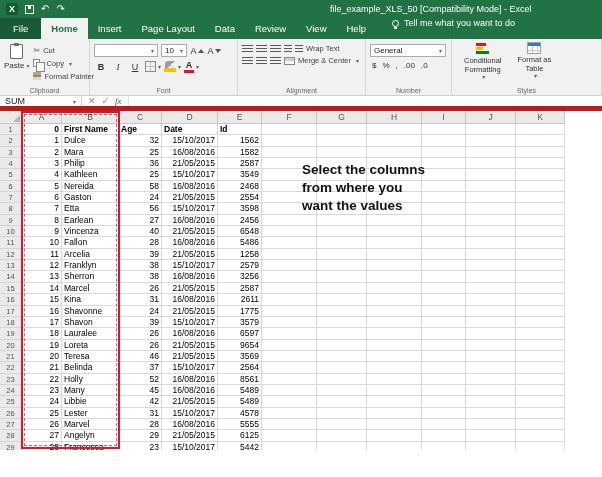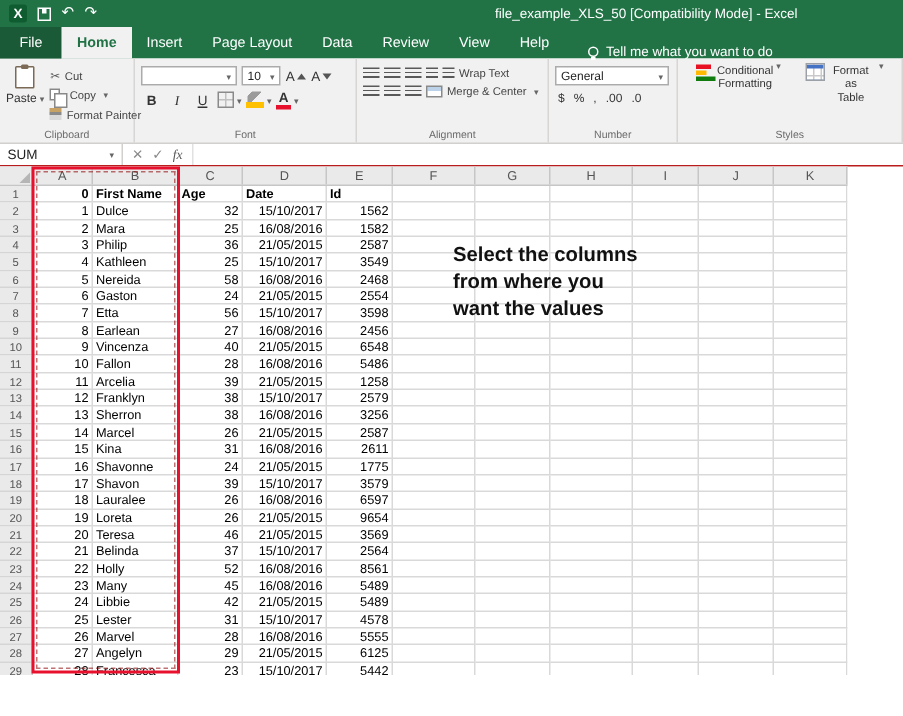--- a/index.html
+++ b/index.html
@@ -11,21 +11,21 @@
   .titlebar { height:18px; background:#217346; display:flex; align-items:center; position:relative; color:#fff; }
   .qat { display:flex; align-items:center; gap:7px; padding-left:6px; }
   .applogo { width:12px; height:12px; background:#0e5c2f; color:#fff; font-weight:bold; font-size:9px;
     display:flex; align-items:center; justify-content:center; border-radius:2px; }
   .saveicon { width:9px; height:9px; border:1px solid #fff; position:relative; }
   .saveicon::before { content:""; position:absolute; top:0; left:2px; right:2px; height:3px; background:#fff; }
   .uglyph { font-size:10px; line-height:10px; color:#fff; }
   .wtitle { position:absolute; left:330px; top:0; height:18px; line-height:18px; font-size:9px; white-space:nowrap; }
 
   
-  .tabbar { height:21px; background:#217346; display:flex; align-items:flex-end; }
+  .tabbar { height:21px; background:#217346; display:flex; align-items:flex-start; }
   .tabs { display:flex; }
   .rtab { height:21px; line-height:21px; padding:0 10px; font-size:9.5px; color:#fff; white-space:nowrap; }
   .rtab.file { background:#1a5a36; padding:0 13px; }
   .rtab.active { background:#f1f1f1; color:#217346; font-weight:bold; }
   .tellme { display:flex; align-items:center; gap:5px; color:#fff; font-size:9px; margin-left:16px; }
   .bulb { width:7px; height:7px; border:1px solid #fff; border-radius:50%; position:relative; display:inline-block; }
   .bulb::after { content:""; position:absolute; left:1px; right:1px; bottom:-3px; height:2px; background:#fff; }
 
   
   .ribbon { height:57px; background:#f1f1f1; border-bottom:1px solid #d2d0ce; display:flex; }
@@ -78,34 +78,34 @@
   .mergeicon { width:11px; height:8px; border:1px solid #8a8a8a; background:linear-gradient(#bcd2e8 0 3px,#fff 3px); }
 
   
   .g-num { width:86px; }
   .numbox { width:76px; }
   .nrow { display:flex; align-items:center; gap:6px; font-size:8px; color:#333; margin-top:3px; padding-left:2px; }
   .nrow span { line-height:12px; }
 
   
   .g-styles { flex:1; display:flex; padding-top:3px; }
-  .bigbtn { display:flex; flex-direction:row; align-items:flex-start; font-size:7.5px; color:#333;
+  .bigbtn { display:flex; flex-direction:column; align-items:center; font-size:7.5px; color:#333;
     line-height:1.2; padding:0 8px; text-align:center; white-space:pre-line; }
   .cficon { width:14px; height:13px; margin-bottom:1px;
     background: linear-gradient(#e81123,#e81123) 0 1px/10px 3px no-repeat,
                linear-gradient(#ffb900,#ffb900) 0 5px/7px 3px no-repeat,
                linear-gradient(#107c10,#107c10) 0 9px/13px 3px no-repeat; }
   .fticon { width:14px; height:12px; border:1px solid #9aa0a6; margin-bottom:1px;
     background: linear-gradient(#4472c4 0 3px, transparent 3px),
                linear-gradient(#c9c9c9,#c9c9c9) 4px 0/1px 12px no-repeat,
                linear-gradient(#c9c9c9,#c9c9c9) 9px 0/1px 12px no-repeat,
                linear-gradient(#c9c9c9,#c9c9c9) 0 7px/14px 1px no-repeat, #fff; }
 
   
-  .fbar { height:15px; display:flex; align-items:stretch; background:#fff; border-bottom:1px solid #b91c1c; }
+  .fbar { height:15px; display:flex; align-items:stretch; background:#fff; border-bottom:5px solid #b91c1c; }
   .namebox { width:82px; border-right:1px solid #d2d0ce; display:flex; align-items:center;
     justify-content:space-between; padding:0 5px; font-size:9px; color:#222; }
   .fbtns { display:flex; align-items:center; gap:6px; padding:0 6px; border-right:1px solid #e1e1e1; color:#8a8a8a; font-size:9px; }
   .fxg { font-style:italic; font-family:"Liberation Serif", serif; color:#555; }
   .fformula { flex:1; display:flex; align-items:center; padding-left:5px; font-size:9px; color:#000; white-space:nowrap; overflow:hidden; }
 
   
   .sheet { position:relative; }
   .colheads { display:flex; height:13px; background:#eaeaea; border-bottom:1px solid #c6c6c6; width:565px; }
   .corner { width:22px; border-right:1px solid #c6c6c6; position:relative; background:#eaeaea; flex:none; }

